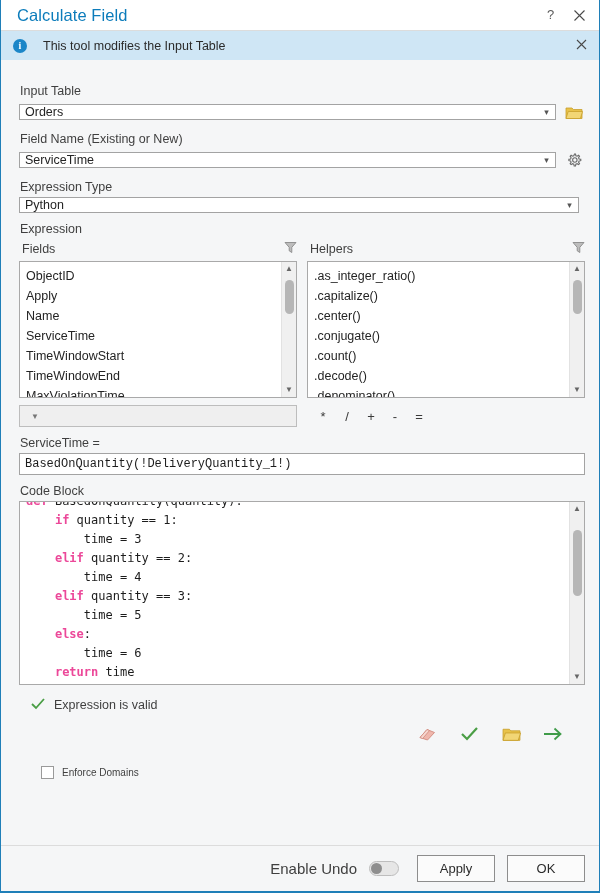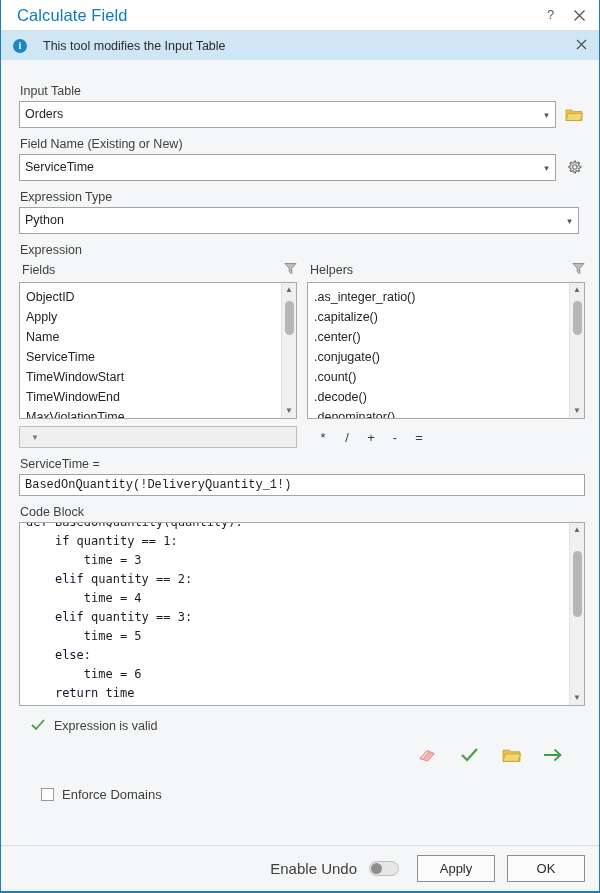--- a/index.html
+++ b/index.html
@@ -68,21 +68,21 @@
     padding:24px 14px 0 18px;
     box-sizing:border-box;
     overflow:hidden;
   }
   .label{
     font-size:12.5px;color:#3f3f3f;
     margin:0 0 3px 1px;
   }
   .row{display:flex;align-items:center;gap:7px;margin-bottom:9px;}
   .combo{
-    flex:1;height:27px;
+    flex:1;height:16px;
     border:1px solid #a3a3a3;
     background:#fff;
     display:flex;align-items:center;
     box-sizing:border-box;
     padding:0 0 0 5px;
     font-size:12.5px;color:#242424;
   }
   .combo .cv{flex:1;line-height:21px;}
   .combo .carat{
     width:17px;text-align:center;color:#555;font-size:9px;
@@ -176,37 +176,37 @@
     flex:1;overflow:hidden;position:relative;
     padding-left:6px;
   }
   .codeinner pre{
     margin:0;
     font-family:"DejaVu Sans Mono", monospace;
     font-size:12px;line-height:19px;
     color:#1c1c1c;
     position:relative;top:-10px;
   }
-  .kw{color:#0f172a;}
+  .kw{color:#ec4899;font-weight:bold;}
   
   .valid{
     display:flex;align-items:center;gap:9px;
     margin:12px 0 0 12px;
     font-size:12.5px;color:#3f3f3f;
   }
   .valid .chk{color:#4a9e45;font-size:15px;line-height:1;}
   .toolicons{
     display:flex;justify-content:flex-end;align-items:center;
     gap:22px;margin:12px 22px 0 0;
   }
   .toolicons span{display:flex;align-items:center;justify-content:center;width:20px;height:20px;}
   .cbrow{
     display:flex;align-items:center;gap:8px;
     margin:22px 0 0 22px;
-    font-size:13px;color:#3f3f3f;
+    font-size:10px;color:#3f3f3f;
   }
   .cbox{
     width:13px;height:13px;
     border:1px solid #9a9a9a;background:#fff;
     box-sizing:border-box;
   }
   
   .footer{
     height:46px;min-height:46px;
     border-top:1px solid #dcdcdc;

